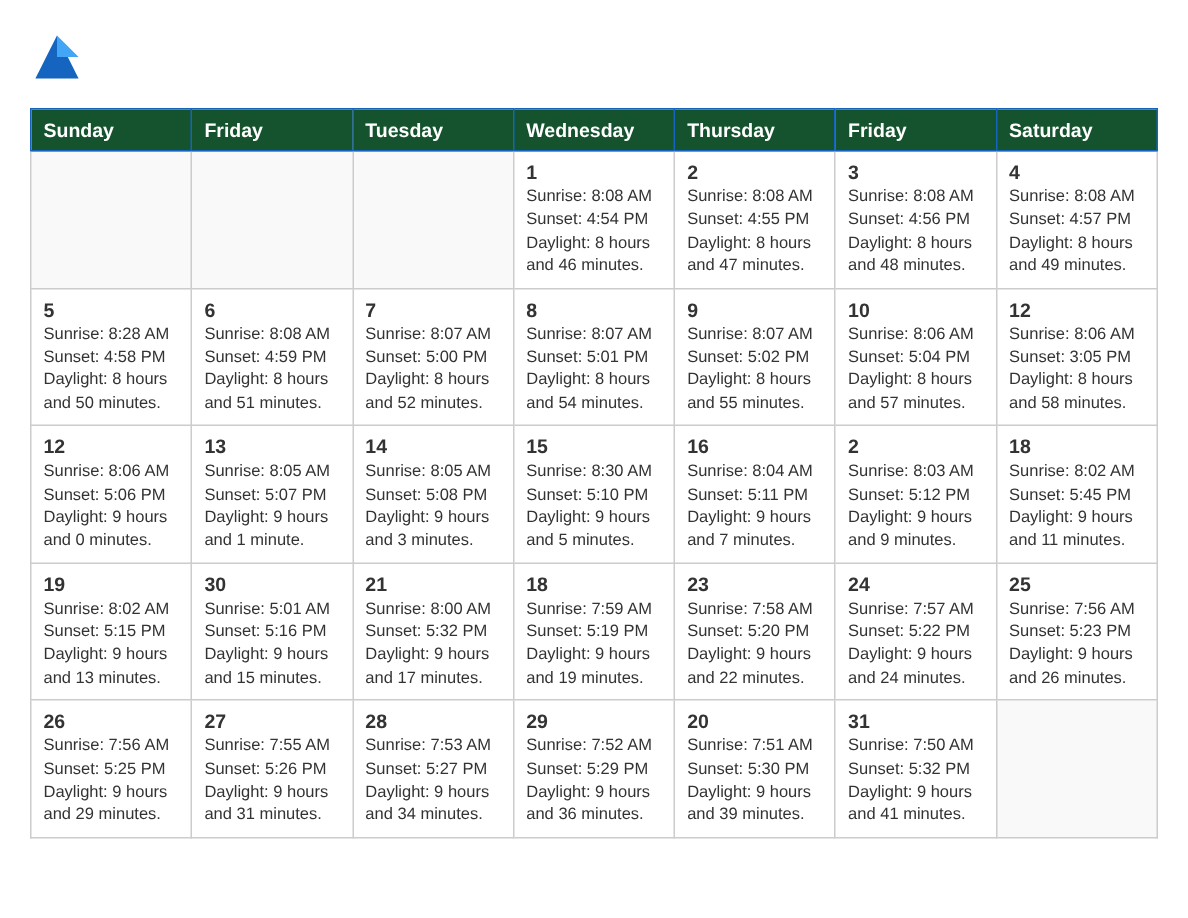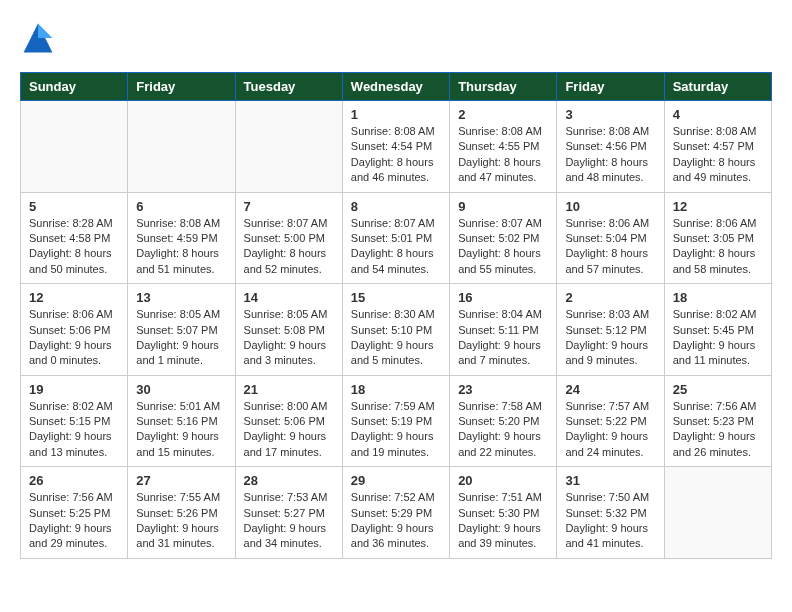--- a/index.html
+++ b/index.html
@@ -249,21 +249,21 @@
         </td>
         <td>
           <span class="day-number">30</span>
           <div class="day-info">Sunrise: 5:01 AM
 Sunset: 5:16 PM
 Daylight: 9 hours and 15 minutes.</div>
         </td>
         <td>
           <span class="day-number">21</span>
           <div class="day-info">Sunrise: 8:00 AM
-Sunset: 5:06 PM
+Sunset: 5:32 PM
 Daylight: 9 hours and 17 minutes.</div>
         </td>
         <td>
           <span class="day-number">18</span>
           <div class="day-info">Sunrise: 7:59 AM
 Sunset: 5:19 PM
 Daylight: 9 hours and 19 minutes.</div>
         </td>
         <td>
           <span class="day-number">23</span>

